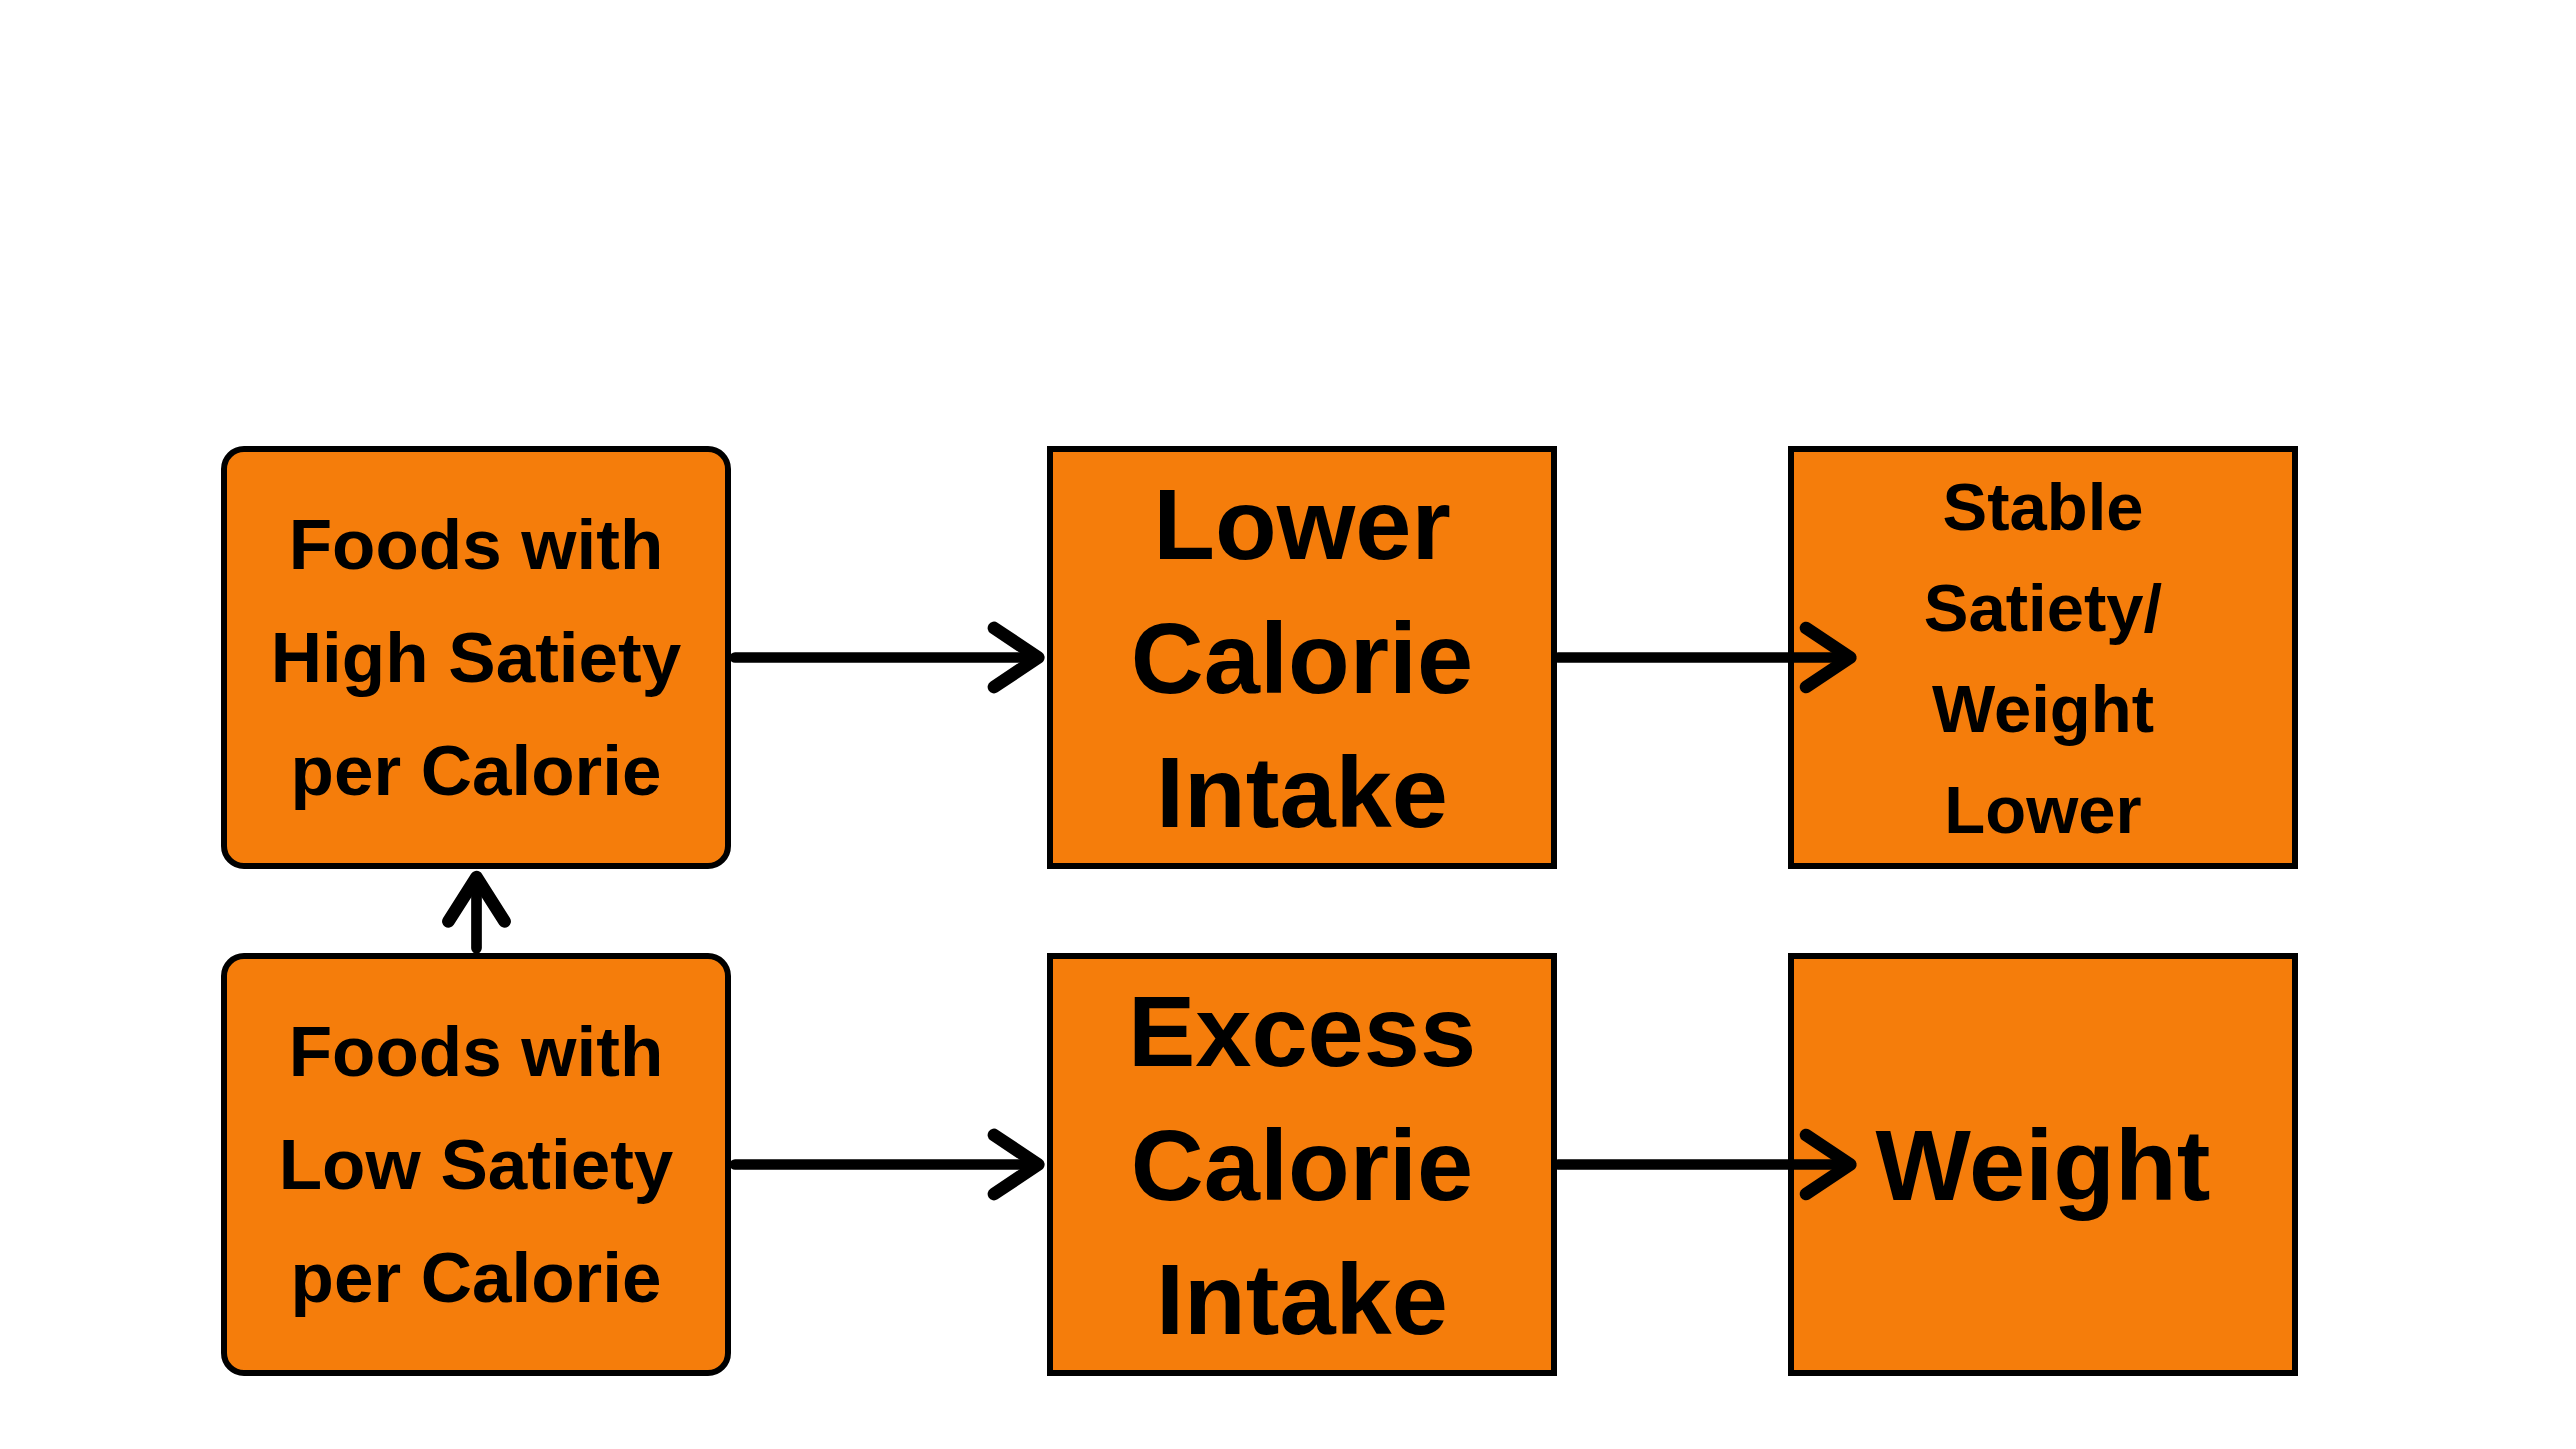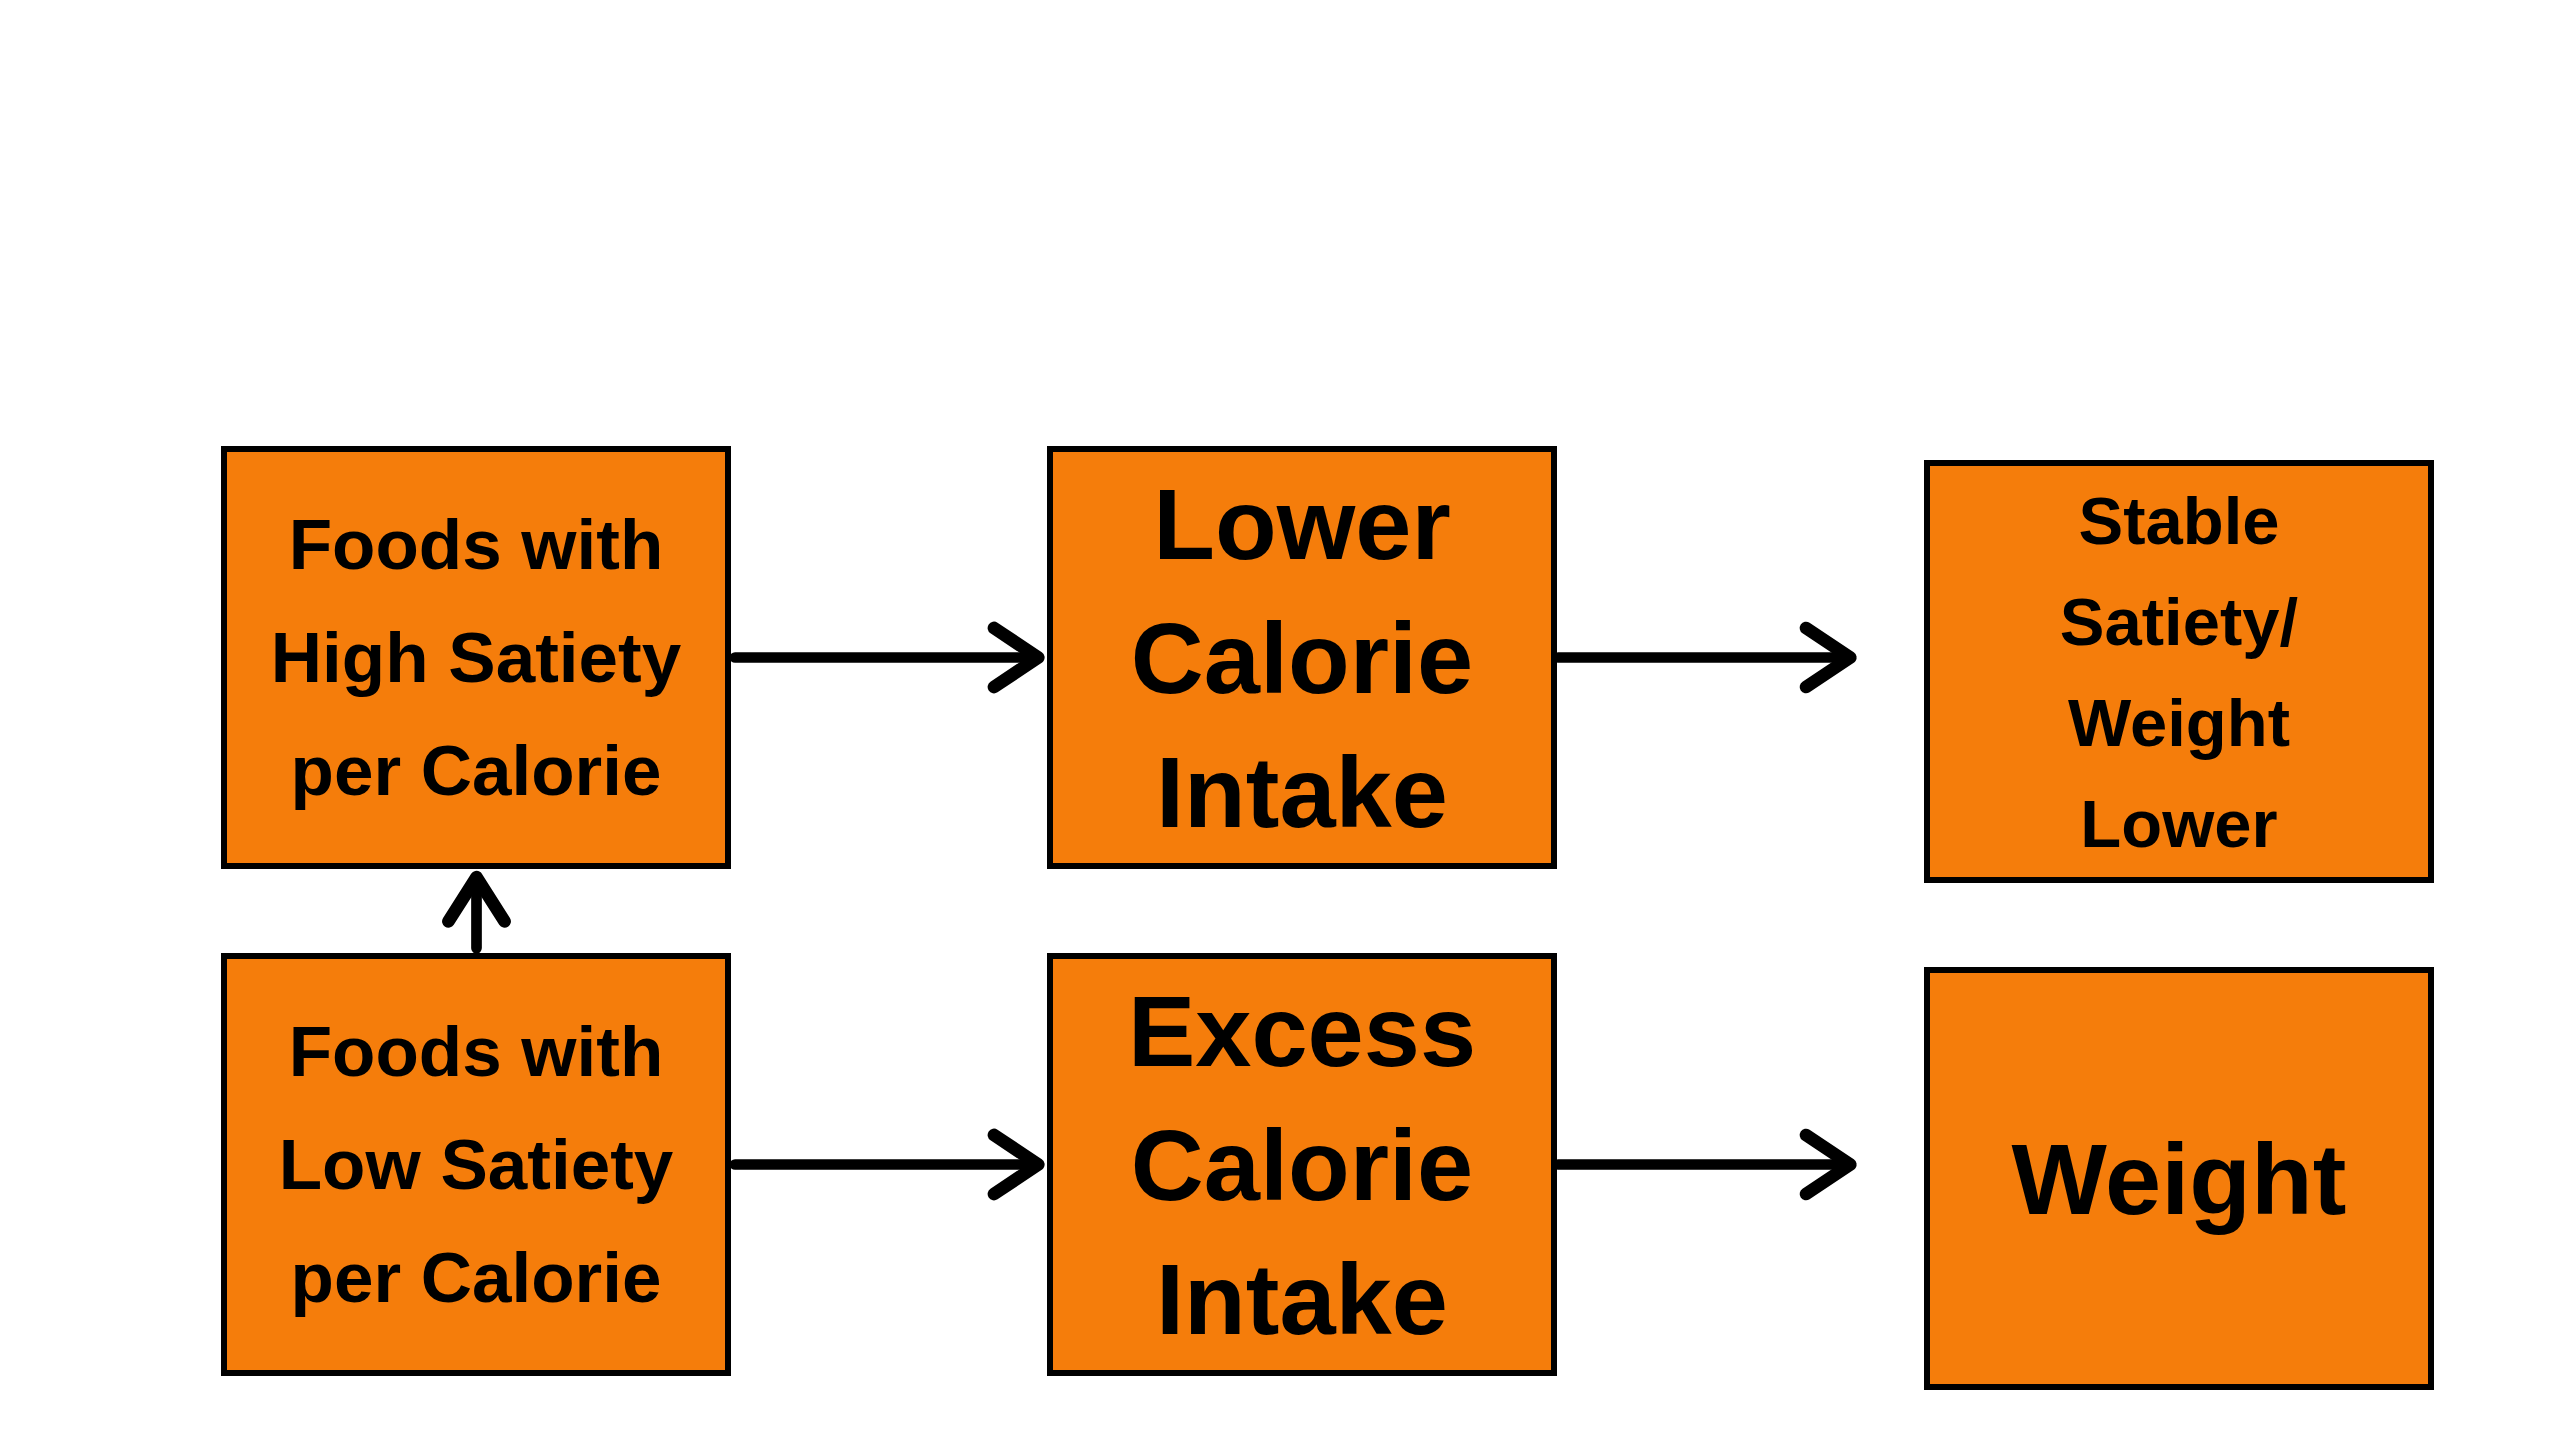--- a/index.html
+++ b/index.html
@@ -28,26 +28,26 @@
     align-items: center;
     text-align: center;
     color: var(--text-color, #000000);
     font-weight: 700;
   }
   .box .line { display: block; white-space: nowrap; }
 
   
   .col1 { left: 221px; }
   .col2 { left: 1047px; text-align: right; }
-  .col3 { left: 1924px; margin-top: 14px; }
+  .col3 { left: 1788px; }
   .row1 { top: 446px; }
   .row2 { top: 953px; }
 
   
-  .t-medium { font-size: 71px; line-height: 113px; }
+  .t-medium { font-size: 71px; line-height: 113px; border-radius: 23px; }
   .t-large  { font-size: 101px; line-height: 134px; }
   .t-small  { font-size: 67px; line-height: 101px; }
 
   .arrow { position: absolute; }
   .arrow svg { display: block; }
   .stroke {
     stroke: var(--arrow-color, #000000);
     stroke-width: 16;
     stroke-linecap: round;
     fill: none;

